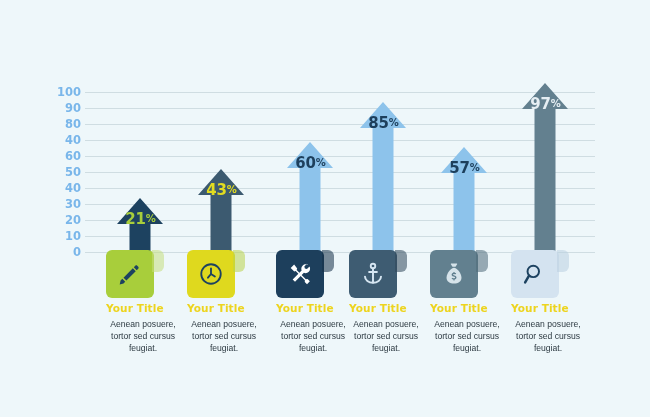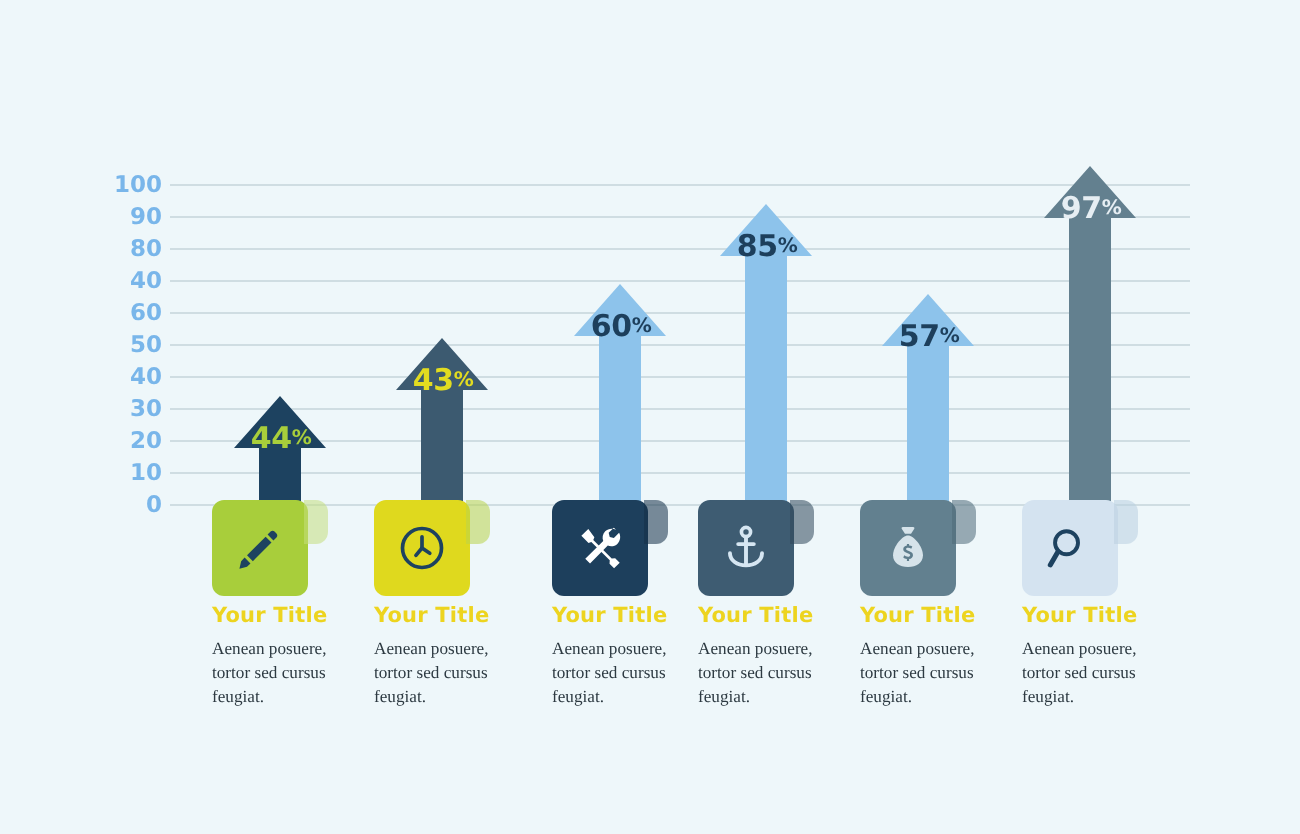--- a/index.html
+++ b/index.html
@@ -132,21 +132,22 @@
     font-size: 10.5px;
     font-weight: bold;
     font-family: "DejaVu Sans", sans-serif;
     margin-bottom: 4px;
     letter-spacing: .1px;
   }
   .cap-body {
     color: #2d3a42;
     font-size: 8.6px;
     line-height: 1.42;
-    font-family: Liberation Serif, serif;
+    font-family: Liberation Sans, sans-serif;
+    text-align: center;
   }
 </style>
 </head>
 <body>
 
 <div id="infographic">
 
   <div class="ytick-wrap" id="yaxis">
       <div class="ytick-lbl" style="top: 0px; color: rgb(121, 182, 234);">100</div>
       <div class="ytick-lbl" style="top: 16px; color: rgb(121, 182, 234);">90</div>
@@ -175,21 +176,21 @@
       <div class="gridline" style="top: 160px; background: rgb(207, 221, 226);"></div>
     </div>
 
   <div class="cols" id="cols">
       <div class="col" style="left: 100px;">
         <div class="arrow" style="top: 198px; height: 72px;">
           <svg viewBox="0 0 46 72" preserveAspectRatio="none" width="46" height="72">
             <path fill="#1d4260" d="M23 0 L46 26 L33.5 26 L33.5 72 L12.5 72 L12.5 26 L0 26 Z"></path>
           </svg>
         </div>
-        <div class="pct" style="top: 210px; color: rgb(168, 206, 59);"><span>44</span><span class="sym">%</span></div>
+        <div class="pct" style="top: 210px; color: rgb(168, 206, 59);"><span>21</span><span class="sym">%</span></div>
         <div class="tile" style="background: rgb(168, 206, 59);">
           <div class="fold" style="background: rgb(196, 223, 125);"></div>
           <div class="glyph">
             <svg xmlns="http://www.w3.org/2000/svg" width="26" height="26" viewBox="0 0 24 24">
               <path fill="#1d4260" d="M3.3 18.1L2.5 21.6l3.5-.9 1.6-1.6-2.7-2.7-1.6 1.7zm2.7-2.7l2.7 2.7 8.6-8.6-2.7-2.7-8.6 8.6zM18.7 4.4c-.5-.5-1.3-.5-1.8 0l-1.4 1.4 2.7 2.7 1.4-1.4c.5-.5.5-1.3 0-1.8l-.9-.9z"></path>
             </svg>
           </div>
         </div>
         <div class="caption">
           <div class="cap-title">Your Title</div>

